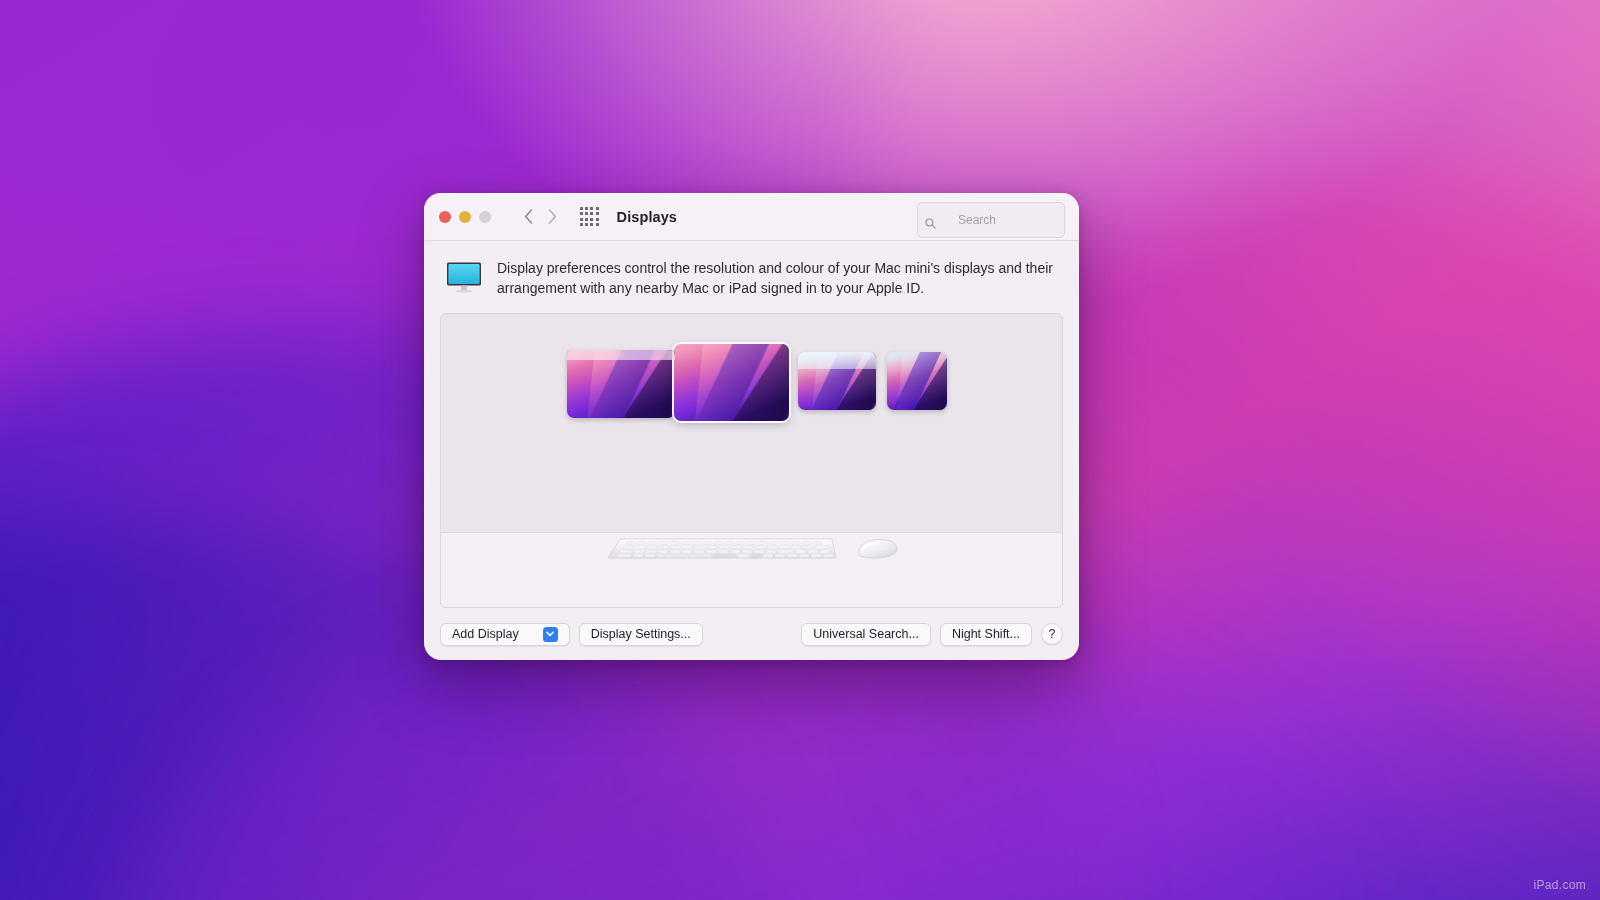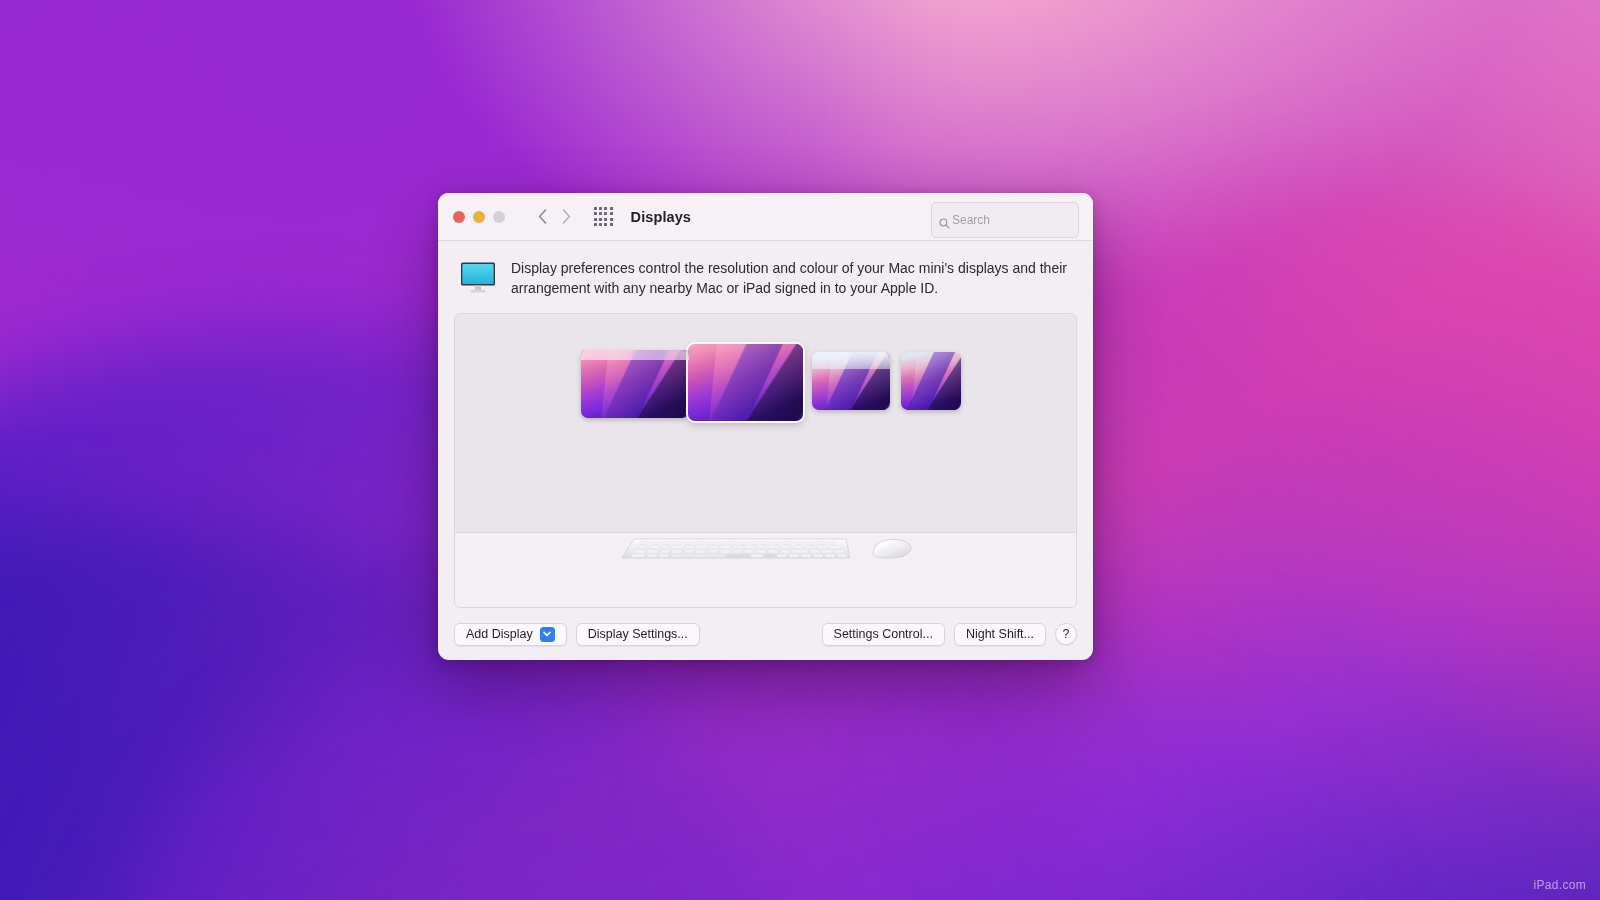--- a/index.html
+++ b/index.html
@@ -40,24 +40,24 @@
 
   #watermark {
     position:absolute; right:14px; bottom:8px;
     font-size:12px; color:rgba(255,255,255,.55);
     letter-spacing:.3px; user-select:none;
   }
 
   
   #window {
     position:absolute;
-    left:438px; top:193px;
+    left:424px; top:193px;
     width:655px; height:467px;
     background:#f3eef3;
-    border-radius:11px;
+    border-radius:17px;
     box-shadow:0 26px 64px rgba(40,0,50,.42), 0 3px 14px rgba(40,0,50,.26);
     overflow:hidden;
     display:flex; flex-direction:column;
   }
 
   
   #titlebar {
     height:48px; flex:0 0 48px;
     background:#f6f1f6;
     border-bottom:1px solid #e0d9e1;
@@ -87,21 +87,21 @@
     letter-spacing:.1px;
   }
 
   #search-box {
     position:absolute; right:14px; top:9px;
     width:148px; height:36px;
     background:#f1ecf2;
     border:1px solid #ddd5de;
     border-radius:5px;
     display:flex; align-items:center;
-    padding:16px 7px; gap:2px;
+    padding:16px 7px; gap:22px;
   }
   #search-box .mag { width:11px; height:11px; flex:0 0 11px; }
   #search-input {
     border:none; outline:none; background:transparent;
     font-family:"Liberation Sans", sans-serif;
     font-size:12px; color:#3a3540; width:100%;
   }
   #search-input::placeholder { color:#a49dab; }
 
   
@@ -209,21 +209,21 @@
     gap:9px;
   }
   .btn {
     background:#fbf8fc;
     border:1px solid #d9d2db;
     border-radius:6px;
     height:23px;
     padding:0 11px;
     font-family:"Liberation Sans", sans-serif;
     font-size:12.5px; color:#211d27;
-    display:inline-flex; align-items:center; gap:7px;
+    display:inline-flex; align-items:center; gap:24px;
     box-shadow:0 1px 1px rgba(60,40,70,.07);
     white-space:nowrap; cursor:default;
   }
   .btn-chevron {
     width:15px; height:15px;
     background:#2f7ff1;
     border-radius:3.5px;
     display:inline-flex; align-items:center; justify-content:center;
   }
   .spacer { flex:1; }
@@ -464,21 +464,21 @@
         </span>
       </div>
 
       <div class="btn">
         <span>Display Settings...</span>
       </div>
 
       <div class="spacer"></div>
 
       <div class="btn">
-        <span>Settings Control...</span>
+        <span>Universal Search...</span>
       </div>
 
       <div class="btn">
         <span>Night Shift...</span>
       </div>
 
       <div class="btn" id="help-btn">
         <span>?</span>
       </div>
     </div>

